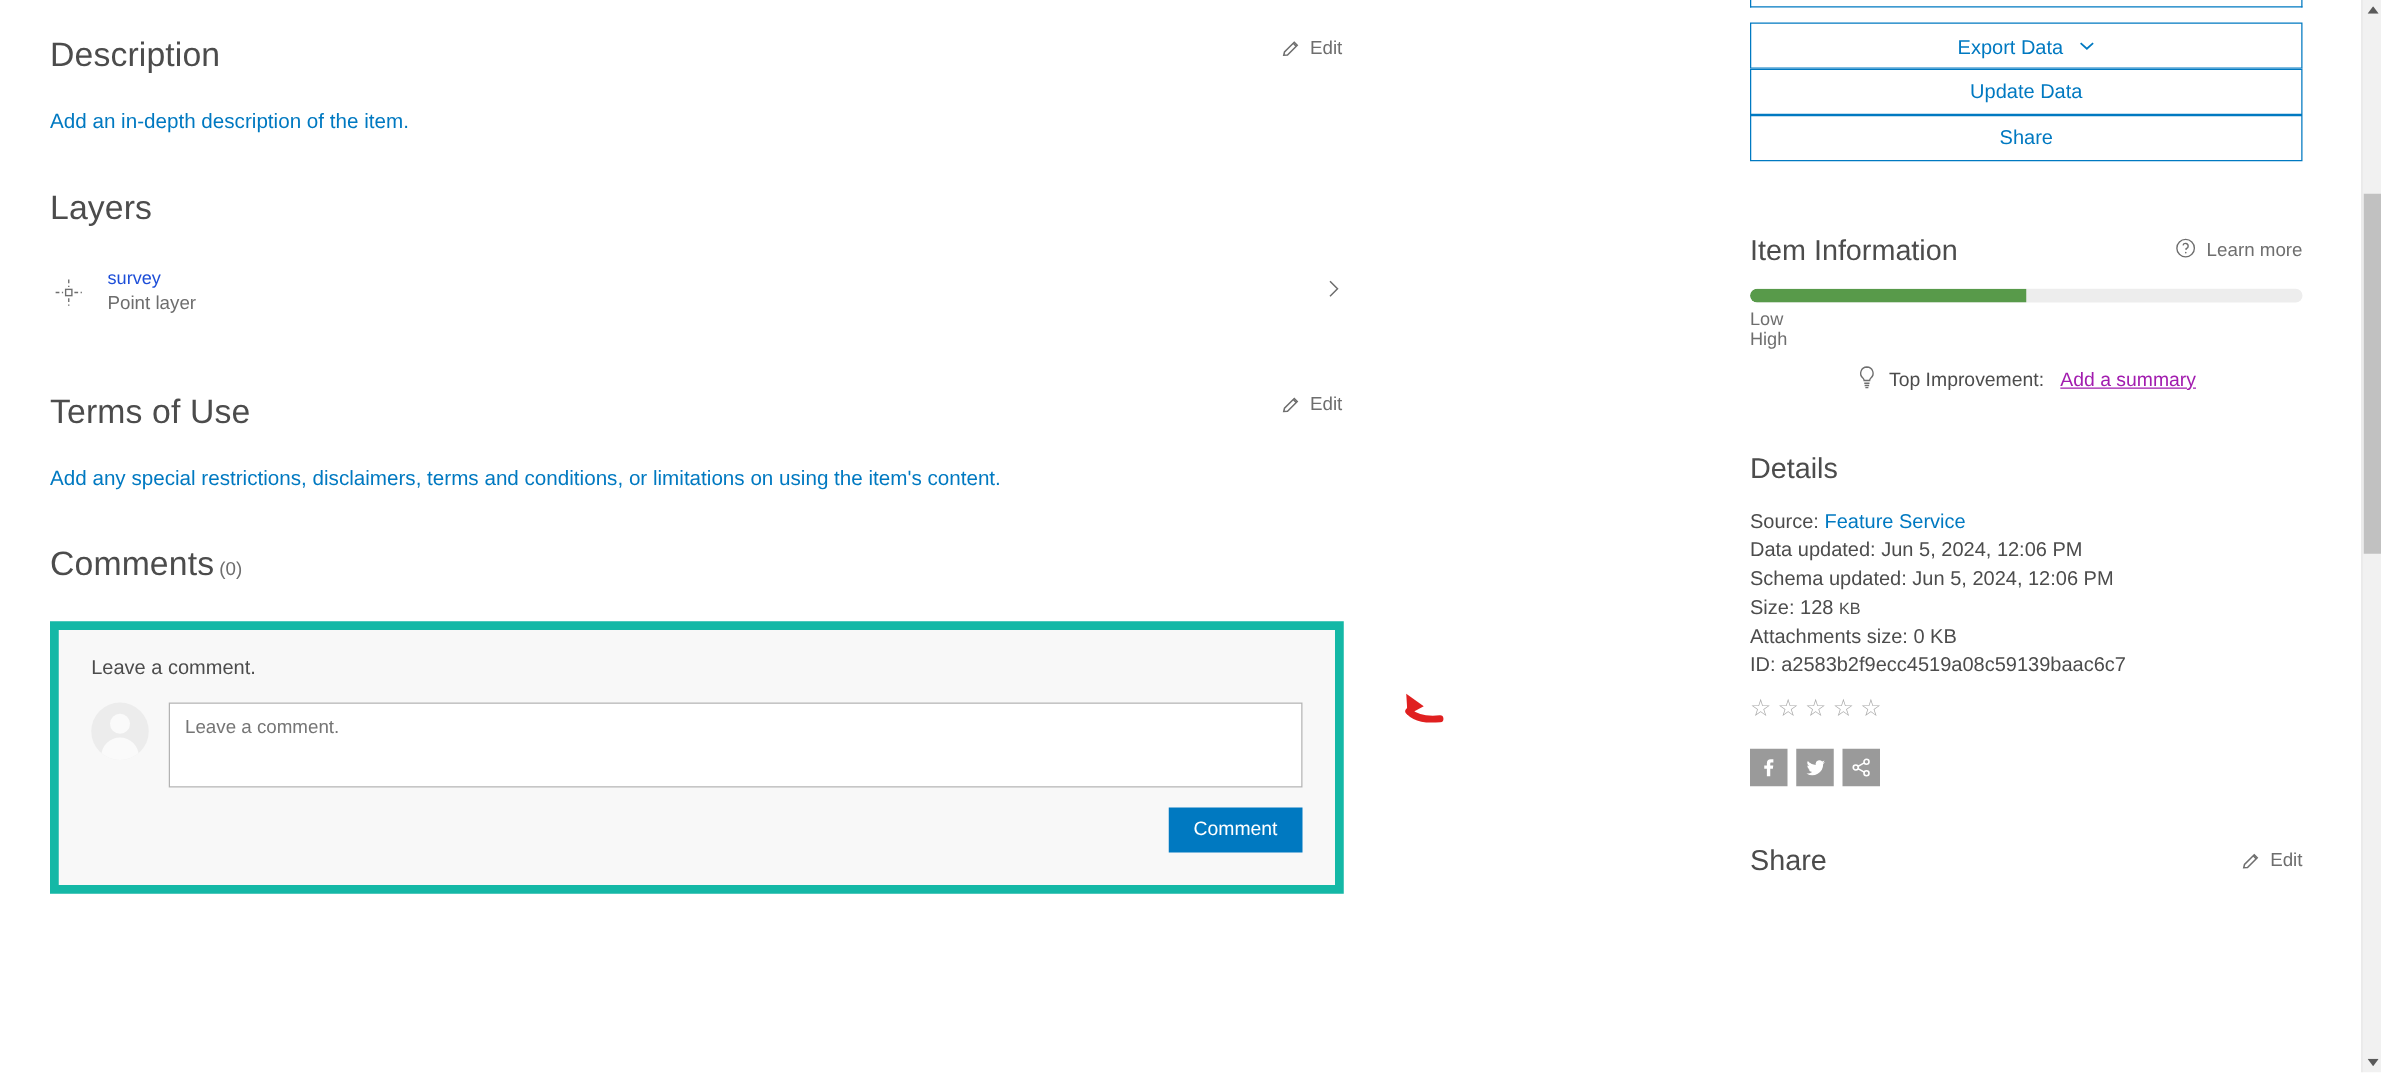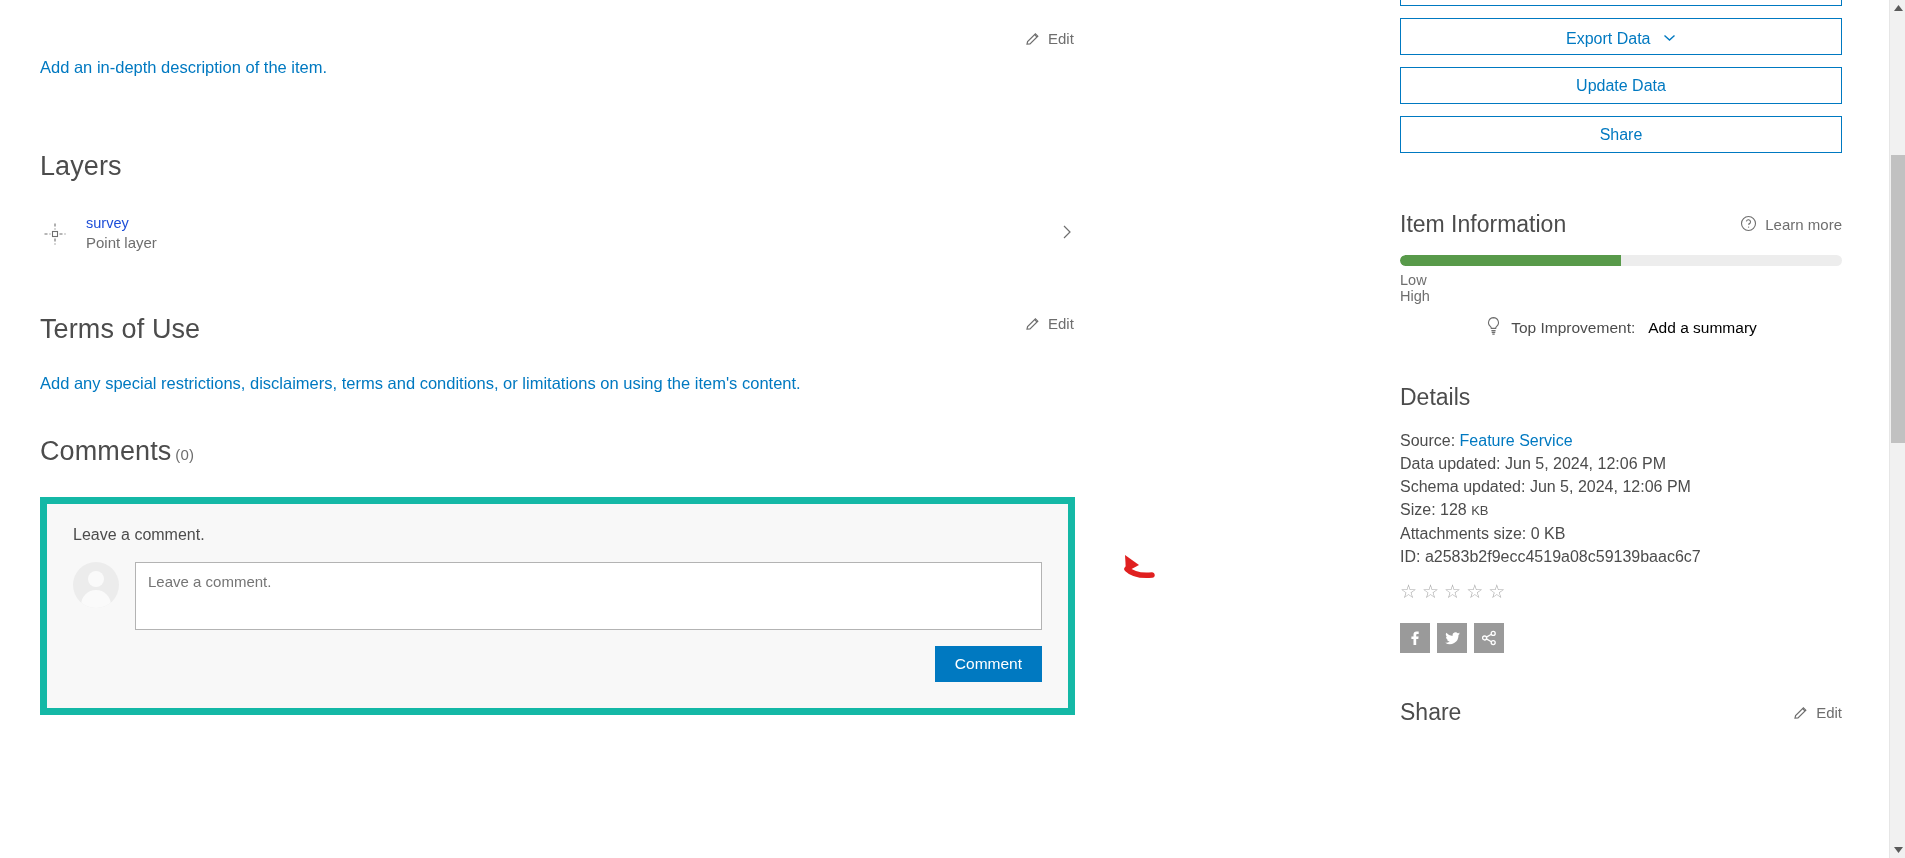--- a/index.html
+++ b/index.html
@@ -148,21 +148,20 @@
     width: 100%;
     height: 37px;
     line-height: 35px;
     text-align: center;
     border: 1px solid #0079c1;
     background: #fff;
     color: #0079c1;
     font-family: "Liberation Sans", sans-serif;
     font-size: 16px;
     cursor: pointer;
-    margin-bottom: 12px;
   }
   .side-btn.partial {
     height: 6px;
     line-height: 0;
     font-size: 0;
     border-top: none;
     overflow: hidden;
     margin-bottom: 12px;
   }
   .side-btn .caret { display: inline-block; margin-left: 8px; vertical-align: 2px; }
@@ -194,21 +193,21 @@
   .meter-labels {
     display: flex; justify-content: space-between;
     margin-top: 6px; font-size: 14.5px; color: #6e6e6e; flex-direction: column;
   }
 
   .improve-row {
     display: flex; align-items: center; justify-content: center;
     gap: 9px; margin-top: 12px;
     font-size: 15.5px; color: #4c4c4c;
   }
-  .improve-row .lnk { color: #000000; cursor: pointer; margin-left: 4px; }
+  .improve-row .lnk { color: #a21caf; cursor: pointer; margin-left: 4px; text-decoration: underline; }
 
   .details-block { margin-top: 44px; }
   .details-block h3 { margin-bottom: 0; }
   .detail-list { margin-top: 18px; }
   .detail-line {
     font-size: 16px;
     color: #4c4c4c;
     line-height: 23px;
     white-space: nowrap;
   }
@@ -255,20 +254,21 @@
   }
 </style>
 </head>
 <body>
 
 <div class="page">
 
   <div class="main-col">
 
     <div class="desc-block">
+      <h2 class="sec-title">Description</h2>
       <span class="body-link">Add an in-depth description of the item.</span>
     </div>
     <div class="edit-link desc-edit">
       <span>
         <svg width="16" height="16" viewBox="0 0 16 16" fill="none" stroke="#6e6e6e" stroke-width="1.2">
           <path d="M2 13.2 L2.6 10.6 L10.4 2.8 L12.8 5.2 L5 13 Z"></path>
           <path d="M9.6 3.6 L11.9 5.9"></path>
         </svg>
       </span>
       <span>Edit</span>

